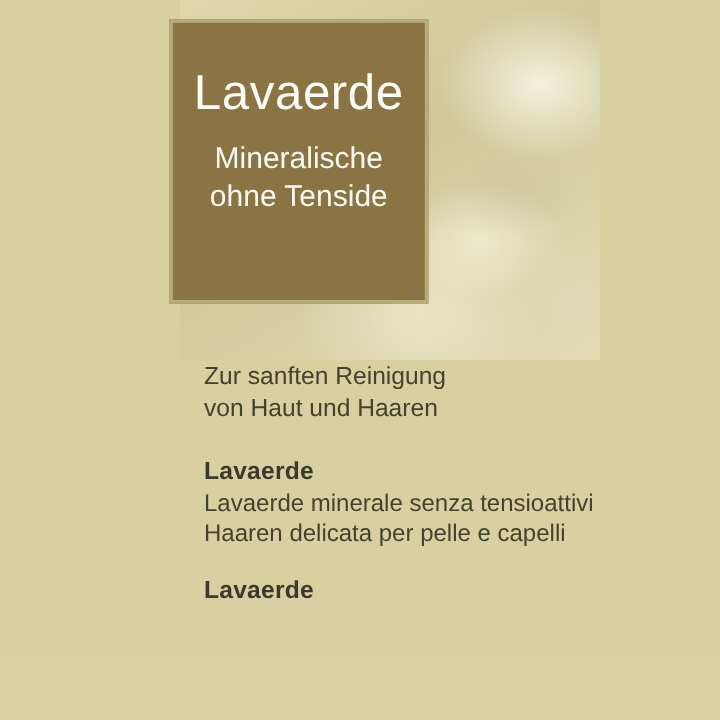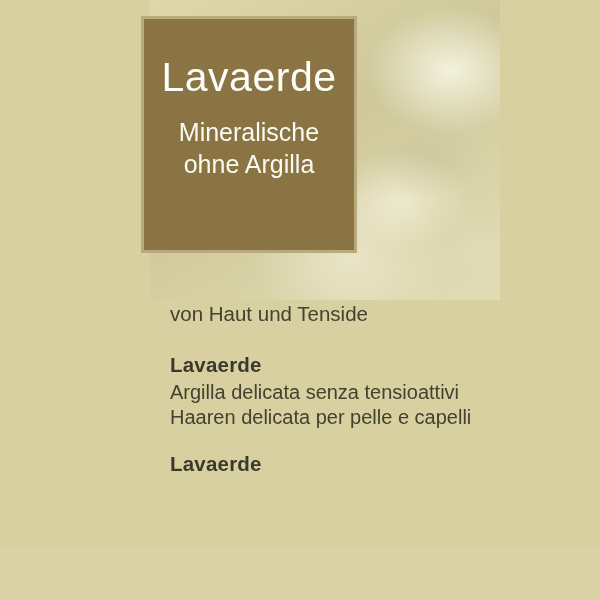--- a/index.html
+++ b/index.html
@@ -113,33 +113,34 @@
 <body>
 
 <div id="package">
 
   <div class="photo-area"></div>
 
   <div class="title-block">
     <div class="brand">Lavaerde</div>
     <div class="subtitle">
       <span>Mineralische</span>
-      <span>ohne Argilla</span>
+      <span>ohne Tenside</span>
     </div>
   </div>
 
   <div class="copy">
     <div class="lead">
-      <span>von Haut und Tenside</span>
+      <span>Zur sanften Reinigung</span>
+      <span>von Haut und Haaren</span>
     </div>
 
     <div class="lang-block">
       <div class="lang-name">Lavaerde</div>
       <div class="lang-lines">
-        <span>Argilla delicata senza tensioattivi</span>
+        <span>Lavaerde minerale senza tensioattivi</span>
         <span>Haaren delicata per pelle e capelli</span>
       </div>
     </div>
 
     <div class="lang-block">
       <div class="lang-name">Lavaerde</div>
       <div class="lang-lines">
       </div>
     </div>
   </div>

